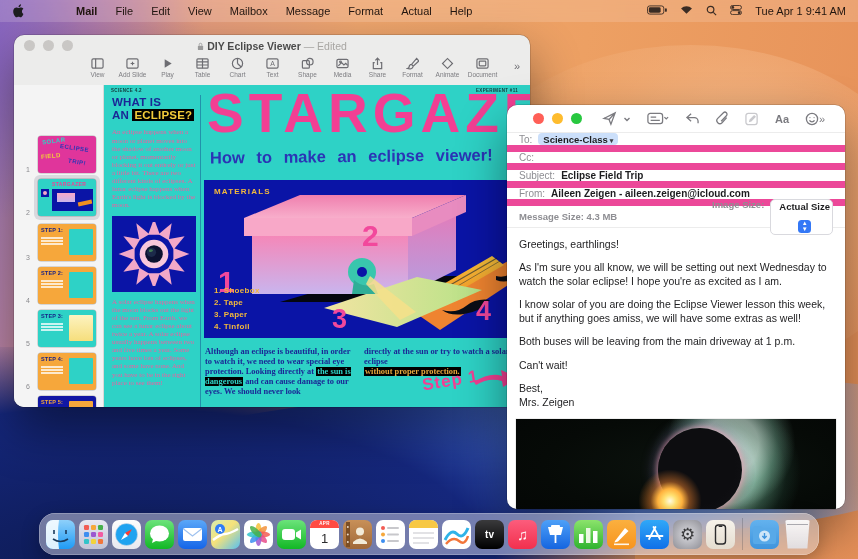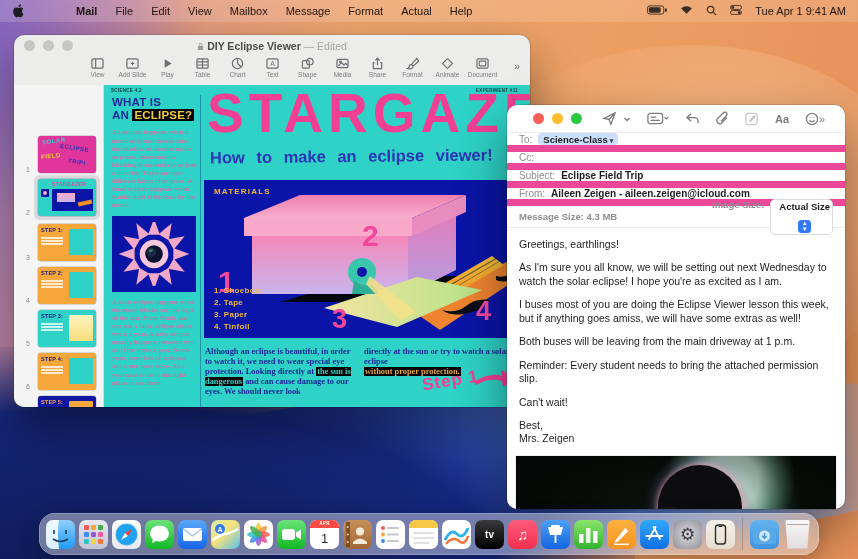--- a/index.html
+++ b/index.html
@@ -565,23 +565,22 @@
         <span class="sel-btn">
             <span>▲</span>
             <span>▼</span>
           </span>
       </span>
     </span>
   </div>
   <div class="mail-body">
     <p>Greetings, earthlings!</p>
     <p>As I'm sure you all know, we will be setting out next Wednesday to watch the solar eclipse! I hope you're as excited as I am.</p>
-    <p>I buses most of you are doing the Eclipse Viewer lesson this week, but if anything goes amiss, we will have some extras as well!</p>
+    <p>I know solar of you are doing the Eclipse Viewer lesson this week, but if anything goes amiss, we will have some extras as well!</p>
     <p>Both buses will be leaving from the main driveway at 1 p.m.</p>
-    <p>Reminder: Every student needs to bring the attached permission slip.</p>
     <p>Can't wait!</p>
     <p><span>Best,</span><br><span>Mrs. Zeigen</span></p>
   </div>
   <div class="eclipse-wrap">
     <div class="eclipse-img">
       <div class="corona"></div>
         <div class="corona2"></div>
       <div class="moon"></div>
       <div class="flare"></div>
 

